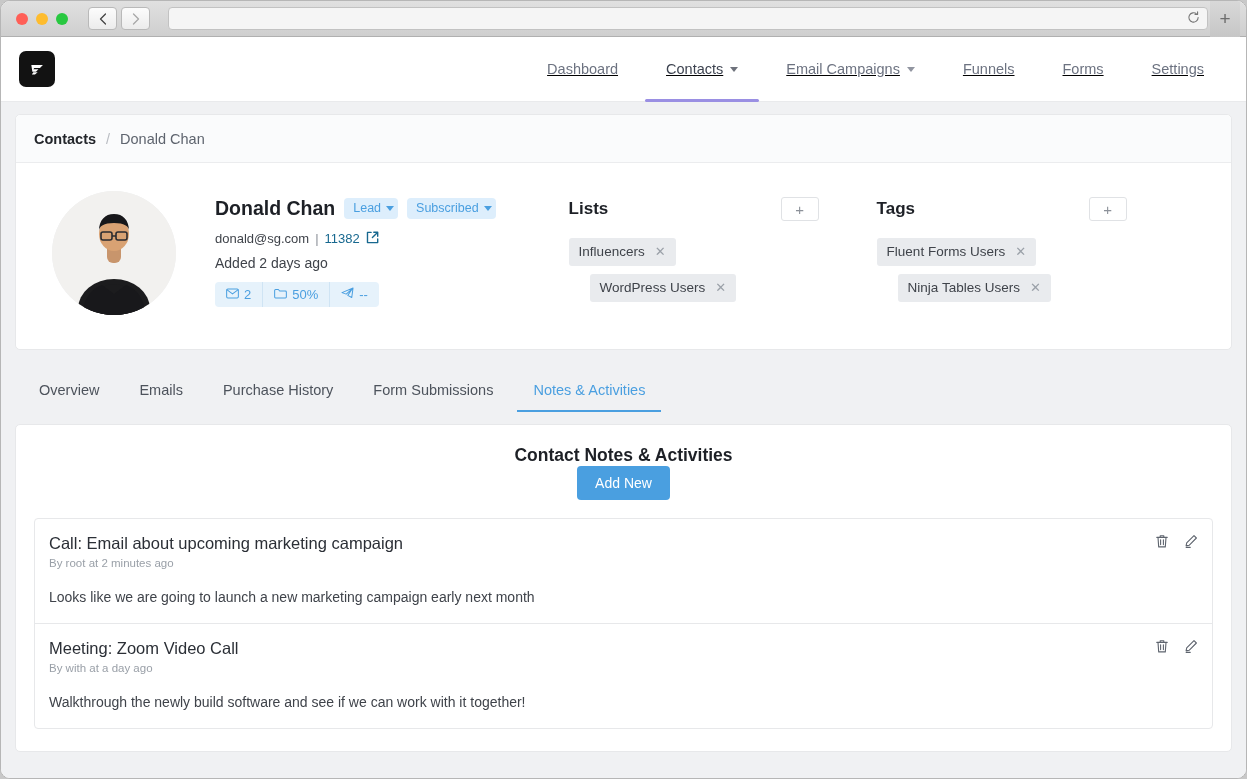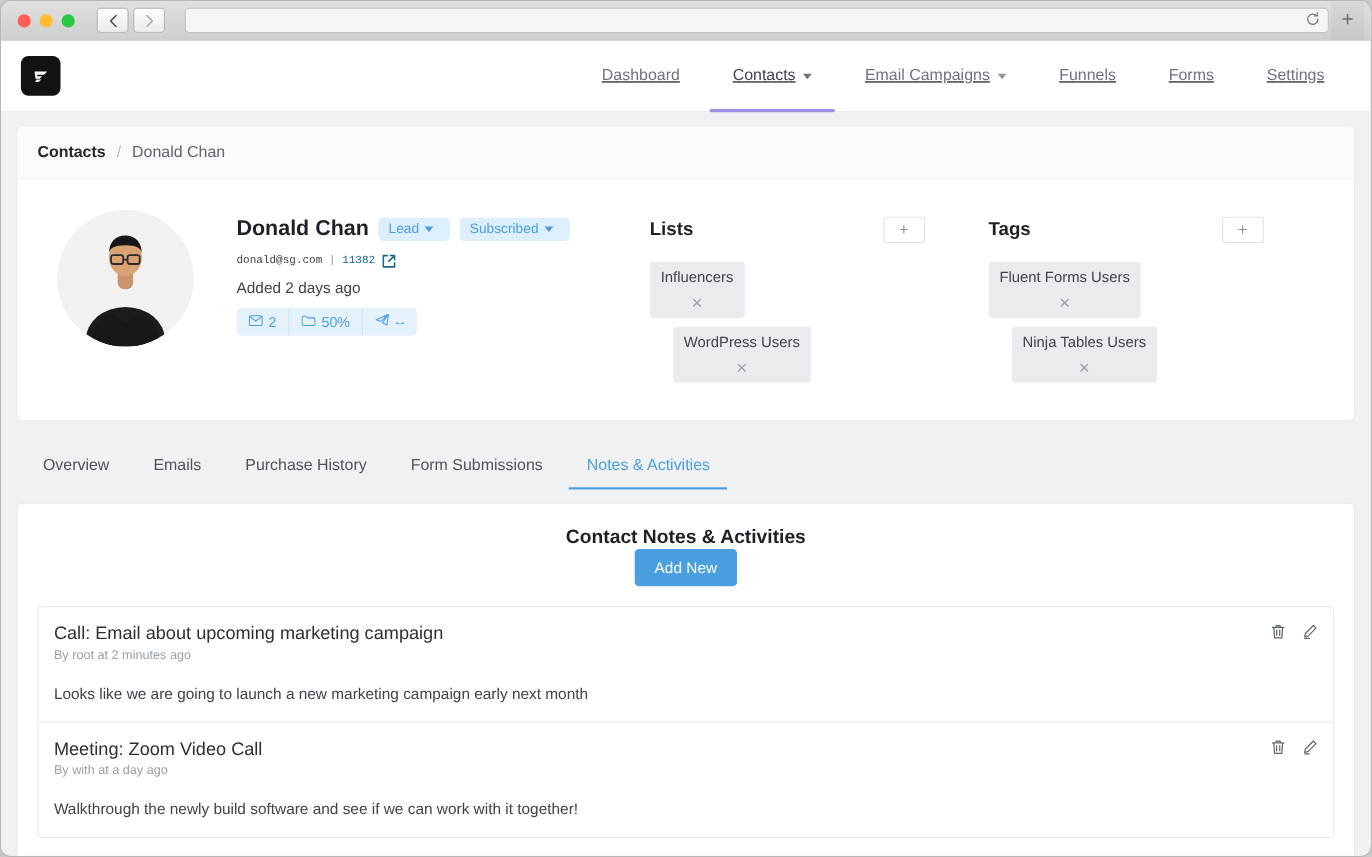--- a/index.html
+++ b/index.html
@@ -161,26 +161,26 @@
     margin-left: 18px;
     background: #eef0f2;
   }
   .info { margin-left: 39px; padding-top: 6px; }
   .nameline { display: flex; align-items: center; gap: 9px; }
   .cname { font-size: 19.5px; font-weight: bold; color: #1d2026; }
   .pill {
     background: #ddeefc;
     color: #4a9fe0;
     font-size: 12.5px;
-    padding: 3px 15px 4px 9px;
+    padding: 3px 4px 4px 9px;
     border-radius: 4px;
     display: flex; align-items: center; gap: 5px; justify-content: center;
   }
   .pill .caret { border-top-color: #4a9fe0; opacity: 1; }
-  .emailline { margin-top: 11px; font-size: 10px; color: #3f434a; display: flex; align-items: center; gap: 6px; font-family: Liberation Mono, monospace; }
+  .emailline { margin-top: 11px; font-size: 13px; color: #3f434a; display: flex; align-items: flex-start; gap: 6px; }
   .sep2 { color: #8c9199; }
   .idlink { color: #17688f; }
   .extlink { color: #17688f; display: inline-flex; }
   .added { margin-top: 9px; font-size: 14px; color: #3f434a; }
   .stats {
     margin-top: 11px;
     display: inline-flex;
     background: #e6f2fb;
     border-radius: 4px;
     overflow: hidden;
@@ -209,21 +209,20 @@
   }
   .chips { margin-top: 17px; display: flex; flex-direction: column; align-items: flex-start; gap: 8px; }
   .chip {
     background: #e9ebee;
     border-radius: 3px;
     font-size: 13.5px;
     color: #3f434a;
     padding: 6px 10px 7px 10px;
     display: inline-flex; align-items: center; gap: 10px;
     white-space: nowrap;
-    flex-direction: column;
   }
   .chip .x { color: #9aa0a8; font-size: 13px; line-height: 1; }
   .chip.indent { margin-left: 21px; }
 
   
   .tabs {
     display: flex;
     padding: 0 4px;
     margin-top: 18px;
     height: 44px;

